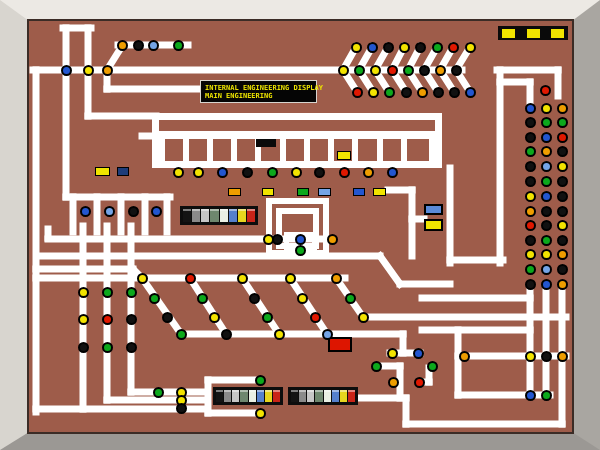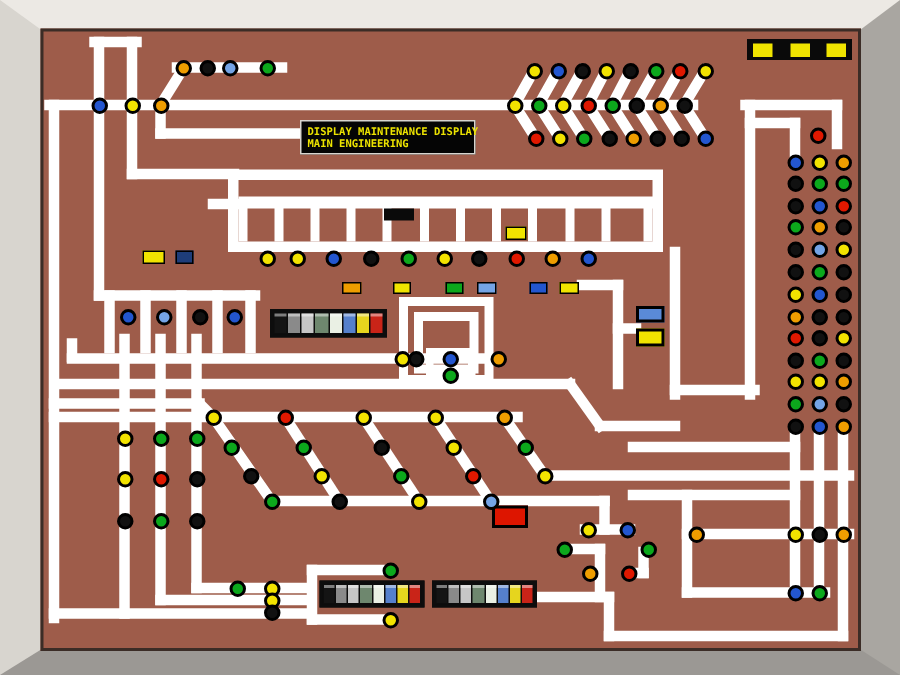--- a/index.html
+++ b/index.html
@@ -122,21 +122,21 @@
         <line x1="400" y1="347" x2="400" y2="361" stroke="#ffffff" stroke-width="7" stroke-linecap="square"></line>
         <line x1="102" y1="371" x2="176" y2="371" stroke="#ffffff" stroke-width="7" stroke-linecap="square"></line>
         <line x1="78" y1="379" x2="176" y2="379" stroke="#ffffff" stroke-width="7" stroke-linecap="square"></line>
         <line x1="7" y1="388" x2="176" y2="388" stroke="#ffffff" stroke-width="7" stroke-linecap="square"></line>
         <line x1="179" y1="359" x2="228" y2="359" stroke="#ffffff" stroke-width="7" stroke-linecap="square"></line>
         <line x1="179" y1="359" x2="179" y2="392" stroke="#ffffff" stroke-width="7" stroke-linecap="square"></line>
         <line x1="179" y1="392" x2="228" y2="392" stroke="#ffffff" stroke-width="7" stroke-linecap="square"></line>
       </svg>
 
     <div id="label-box" style="left: 171px; top: 59px; width: 117px; height: 23px; color: rgb(236, 227, 0); background: rgb(5, 5, 5);">
-      <div>DISPLAY MAINTENANCE DISPLAY</div>
+      <div>INTERNAL ENGINEERING DISPLAY</div>
       <div>MAIN ENGINEERING</div>
     </div>
 
     <div id="tr-panel" style="left: 469px; top: 5px; width: 70px; height: 14px;">
         <div class="lamp" style="background: rgb(240, 228, 0);"></div>
         <div class="lamp" style="background: rgb(240, 228, 0);"></div>
         <div class="lamp" style="background: rgb(240, 228, 0);"></div>
       </div>
 
     <div id="dyn">

